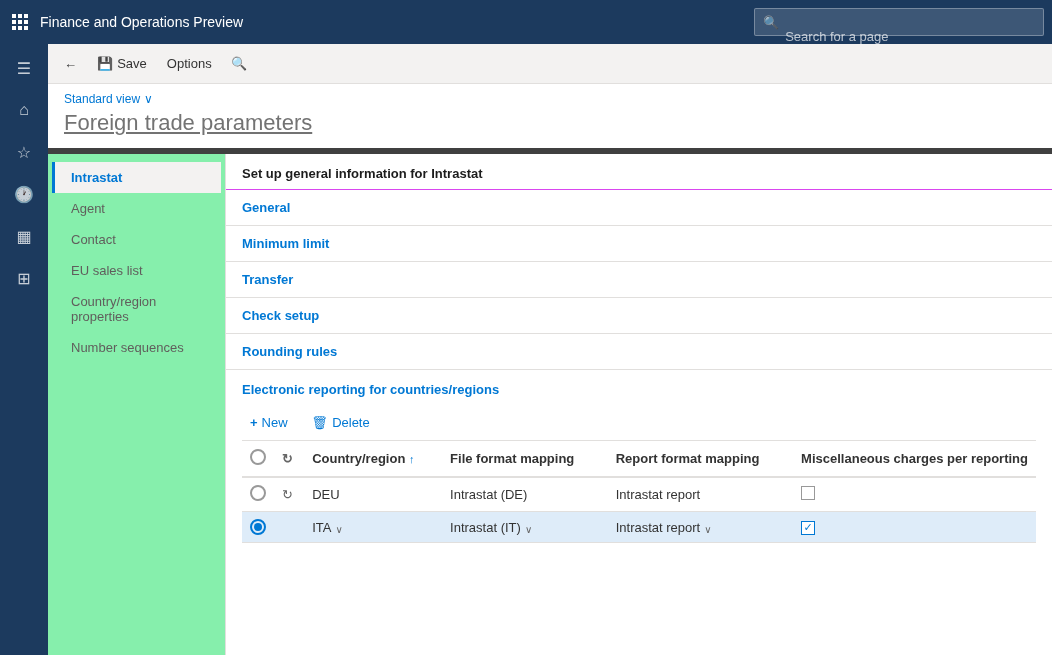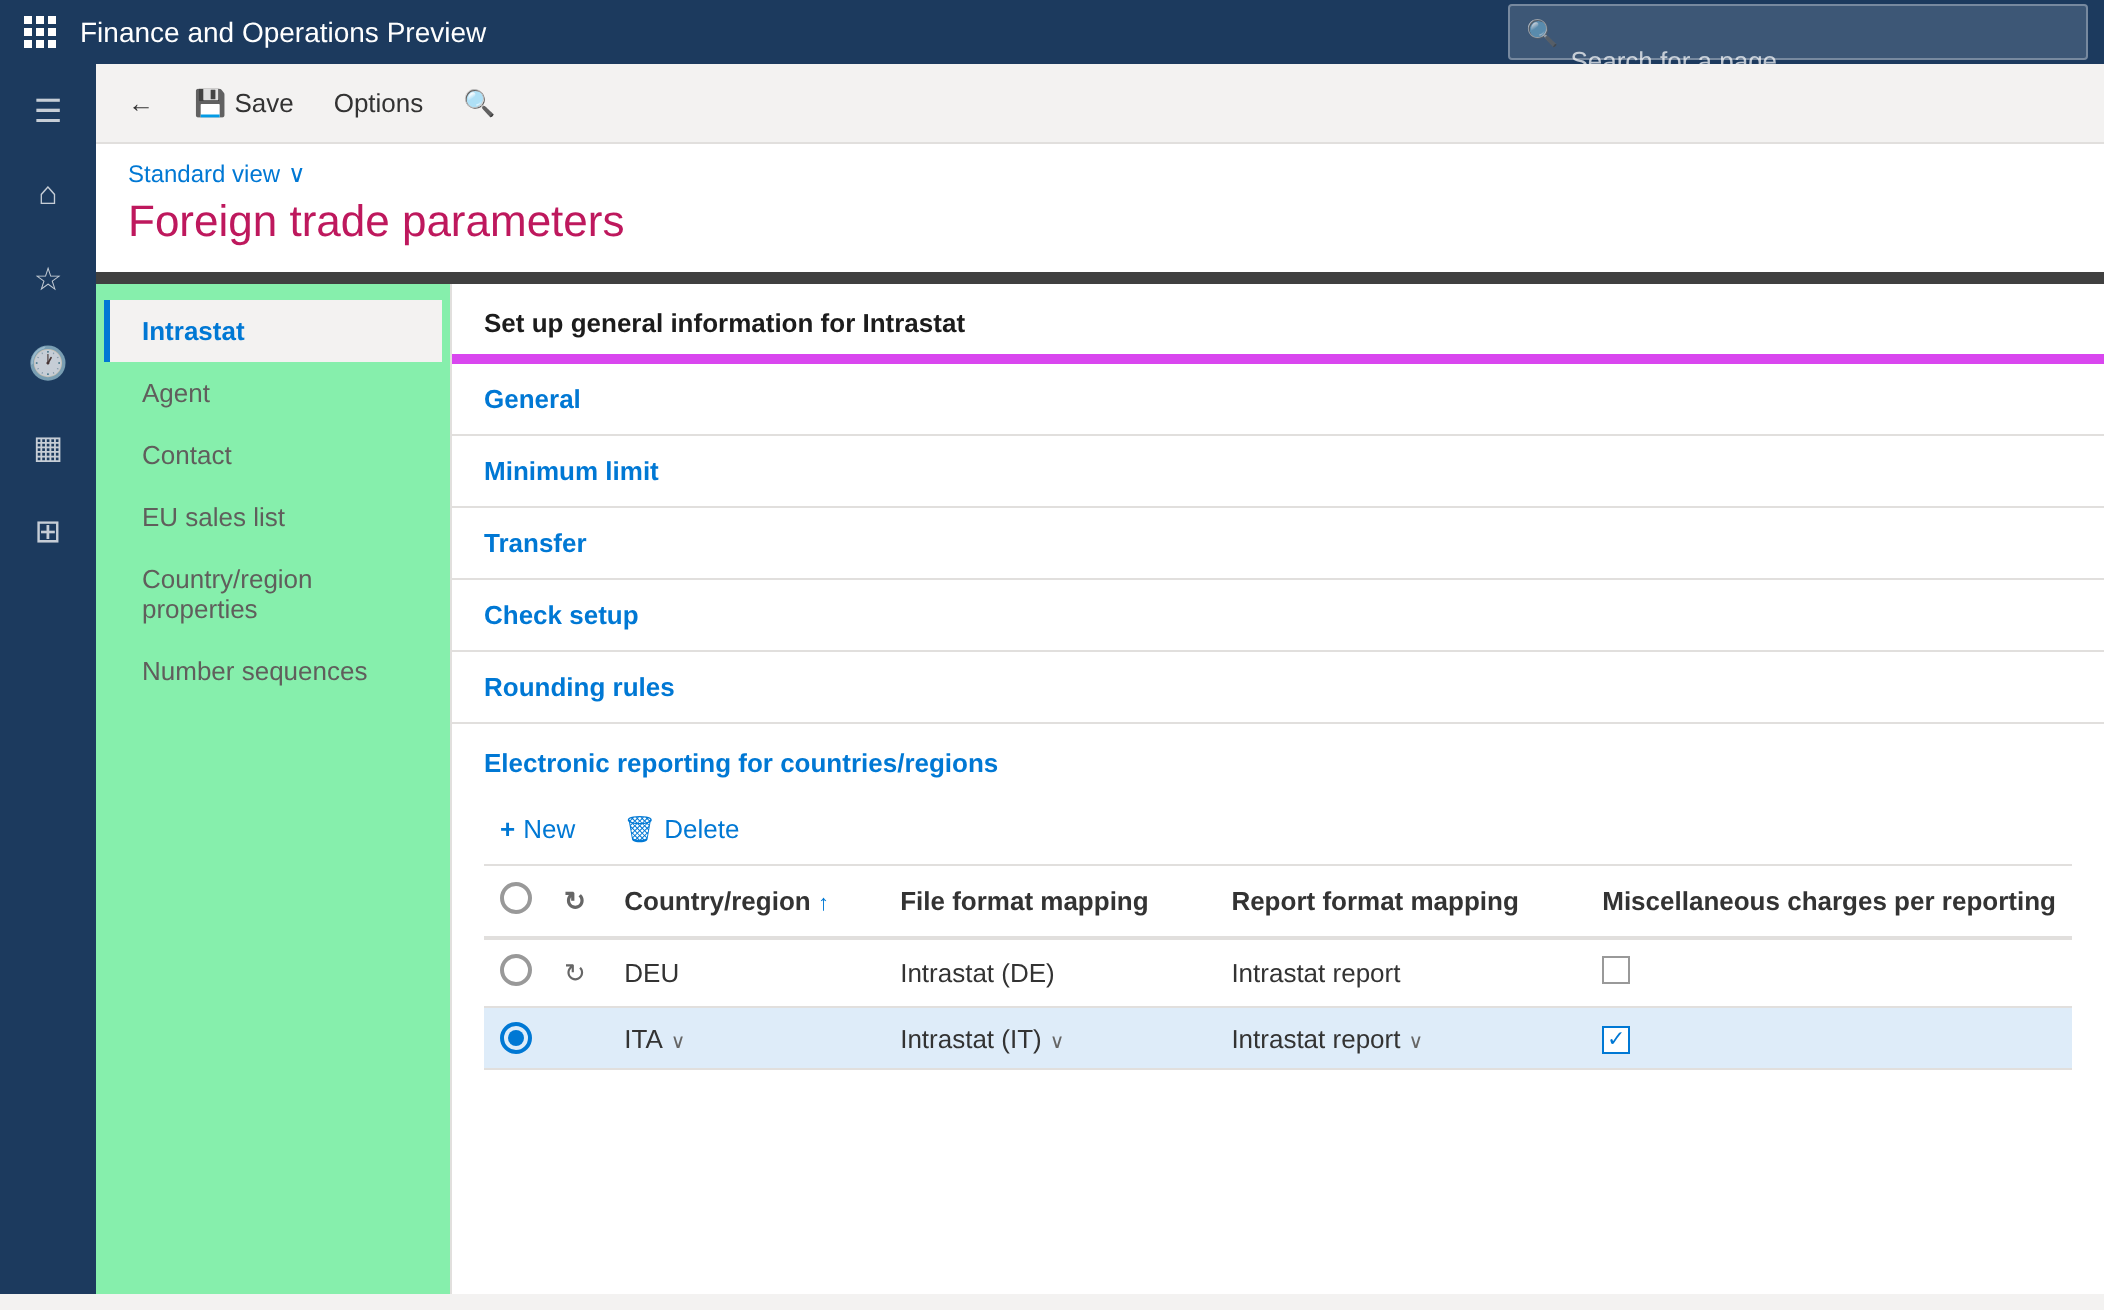--- a/index.html
+++ b/index.html
@@ -1,21 +1,21 @@
 <!DOCTYPE html>
 <html><head>
   <meta charset="utf-8">
   <style>
     * { box-sizing: border-box; margin: 0; padding: 0; }
     body { font-family: 'Segoe UI', sans-serif; font-size: 13px; background: #f3f2f1; color: #333; height: 655px; overflow: hidden; }
 
     
     .top-bar {
       background: #1c3a5e;
-      height: 32px;
+      height: 44px;
       display: flex;
       align-items: center;
       padding: 0 8px;
       color: white;
       justify-content: center;
     }
     .top-bar .grid-icon {
       width: 24px; height: 24px; display: flex; align-items: center; justify-content: center; margin-right: 8px; cursor: pointer;
     }
     .top-bar .app-title {
@@ -104,21 +104,21 @@
     .page-header {
       padding: 8px 16px 4px 16px;
       background: white;
       border-bottom: 6px solid #404040;
     }
     .view-selector {
       display: flex; align-items: center; gap: 4px;
       font-size: 12px; color: #0078d4; cursor: pointer; margin-bottom: 4px;
     }
     .page-title {
-      font-size: 22px; font-weight: 300; color: #be185d; padding-bottom: 8px;
+      font-size: 22px; font-weight: 300; color: #737373; padding-bottom: 8px; text-decoration: underline;
     }
 
     
     .main-body {
       display: flex;
       flex: 1;
       overflow: hidden;
     }
 
     
@@ -150,21 +150,21 @@
       padding: 0;
       background: white;
     }
 
     
     .section-header {
       padding: 12px 16px 8px 16px;
       font-size: 13px;
       font-weight: 600;
       color: #1c1c1c;
-      border-bottom: 5px solid #d946ef;
+      border-bottom: 1px solid #d946ef;
     }
 
     
     .table-section {
       padding: 0 16px 16px 16px;
     }
     .table-section-title {
       font-size: 13px;
       font-weight: 600;
       color: #0078d4;

